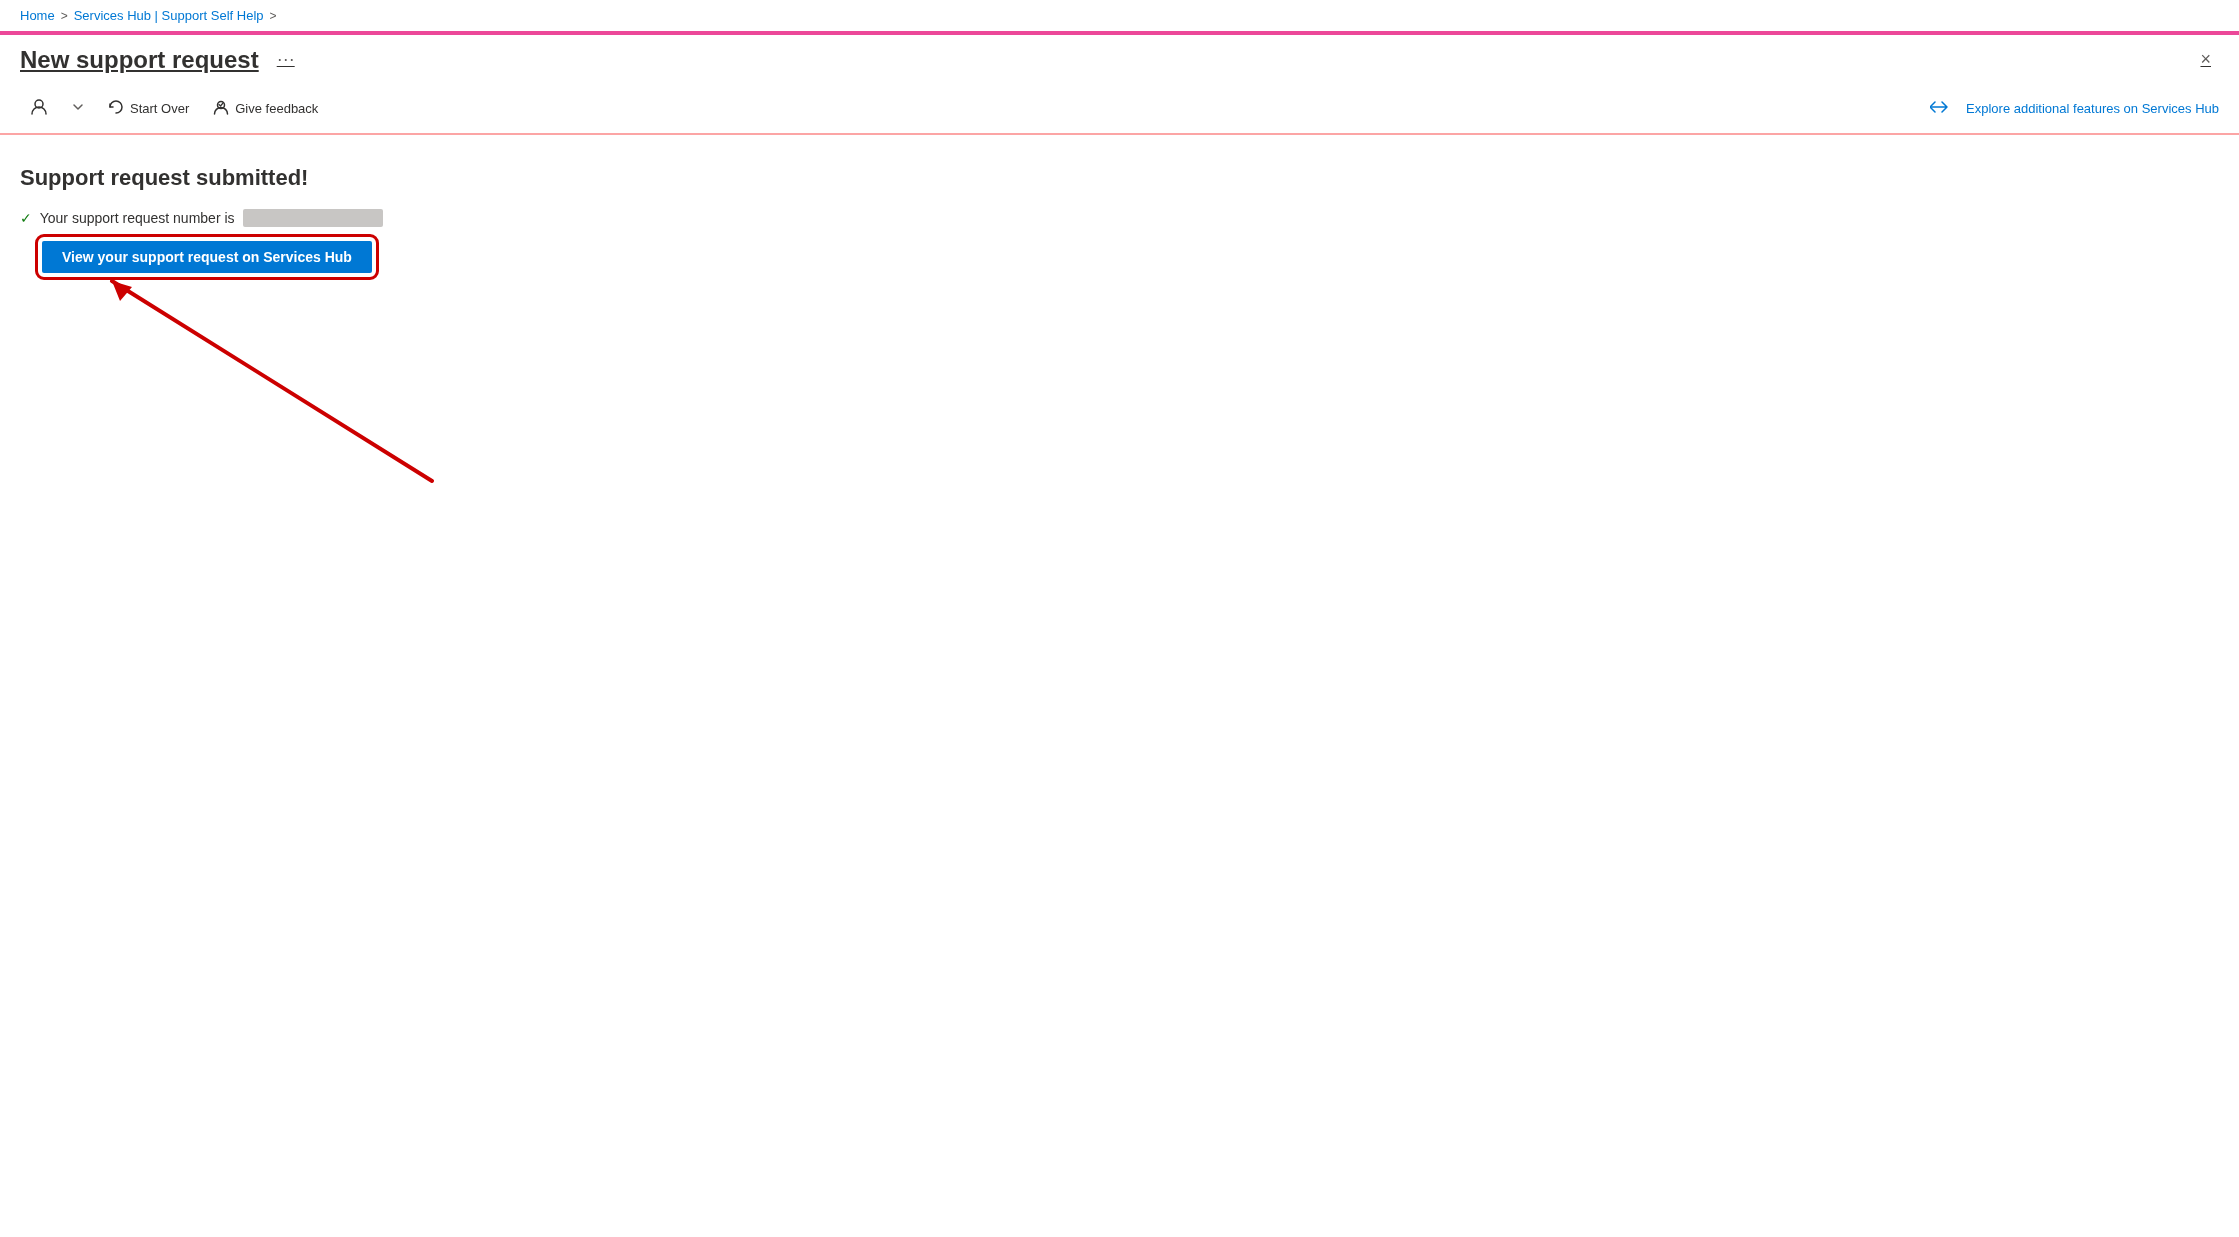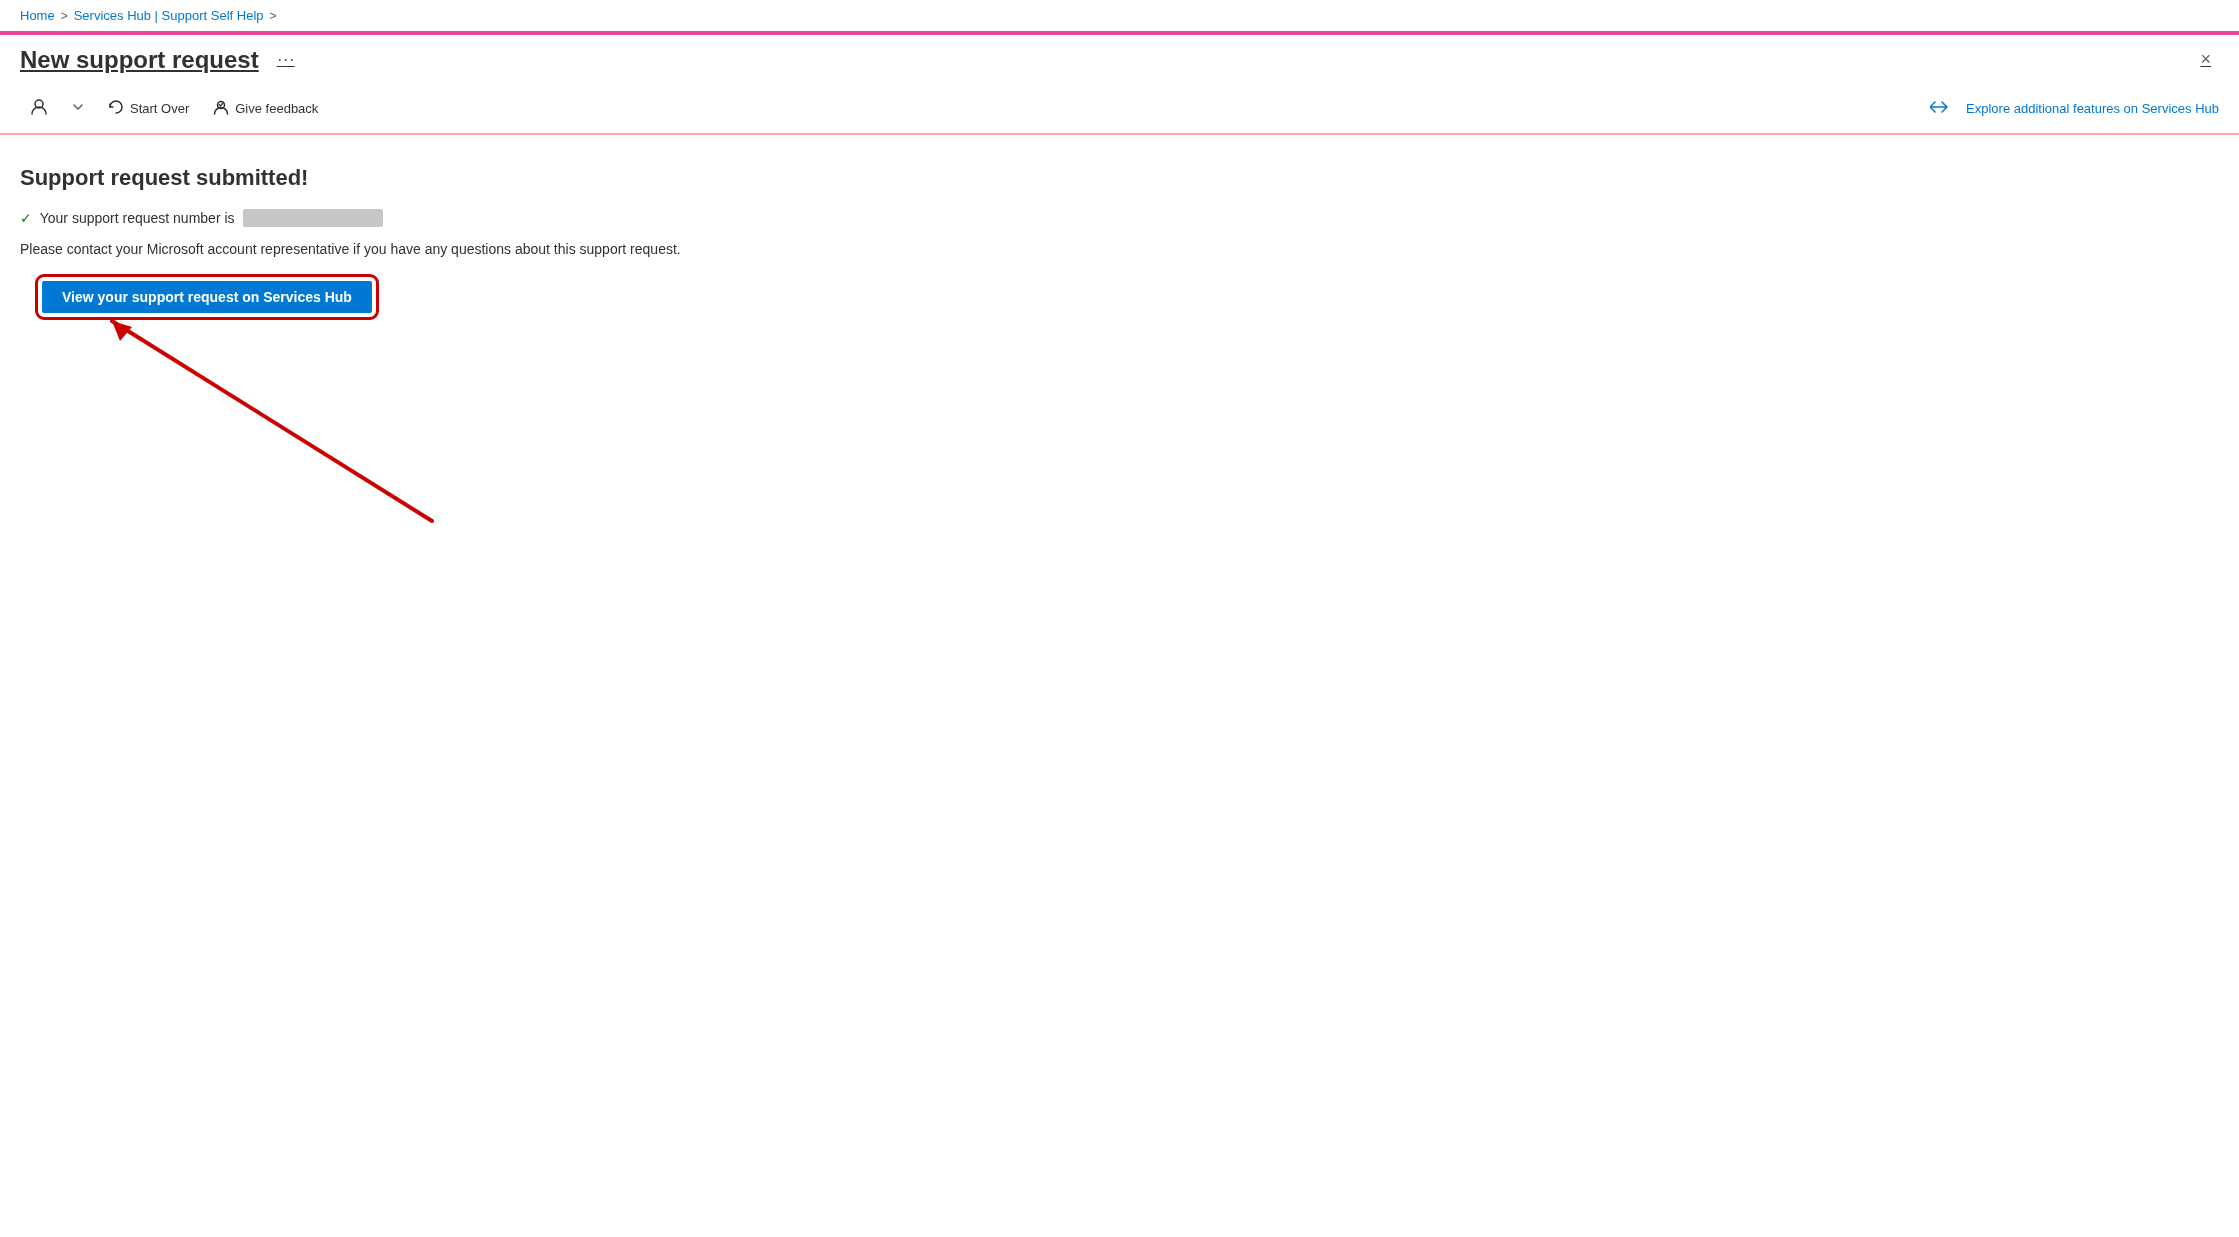--- a/index.html
+++ b/index.html
@@ -266,21 +266,20 @@
 
 <div class="content">
   <h2 class="success-heading">Support request submitted!</h2>
 
   <div class="request-number-row">
     <span class="checkmark">✓</span>
     <span>Your support request number is</span>
     <span class="redacted-box"></span>
   </div>
 
-  <p class="contact-info">Please contact your Microsoft account representative if you have any questions about this support request.</p>
 
   
   <div style="position: relative; display: inline-block; margin-left: 22px;">
     <button class="view-btn">View your support request on Services Hub</button>
     
     <svg class="arrow-svg" style="position: absolute; top: 30px; left: 60px; pointer-events: none;" width="340" height="220" viewBox="0 0 340 220">
 
       <line x1="330" y1="210" x2="10" y2="10" stroke="#cc0000" stroke-width="4" stroke-linecap="round"></line>
 
       <polygon points="10,10 30,16 18,30" fill="#cc0000"></polygon>

